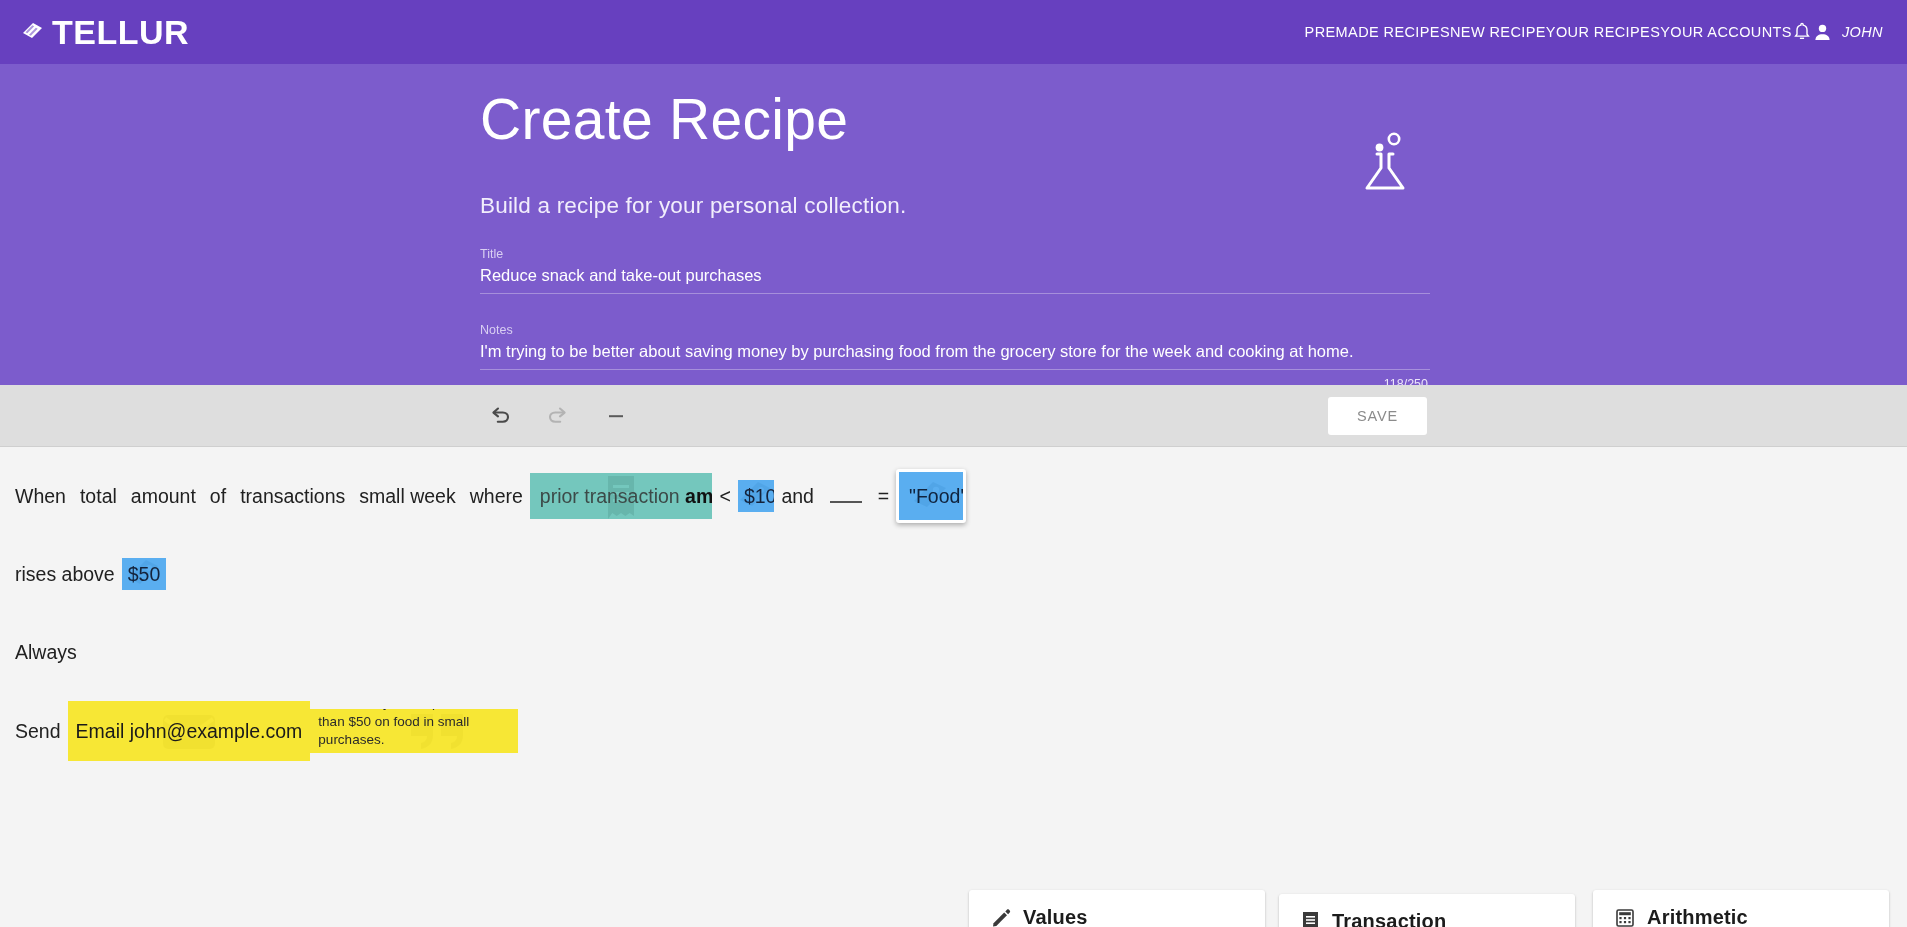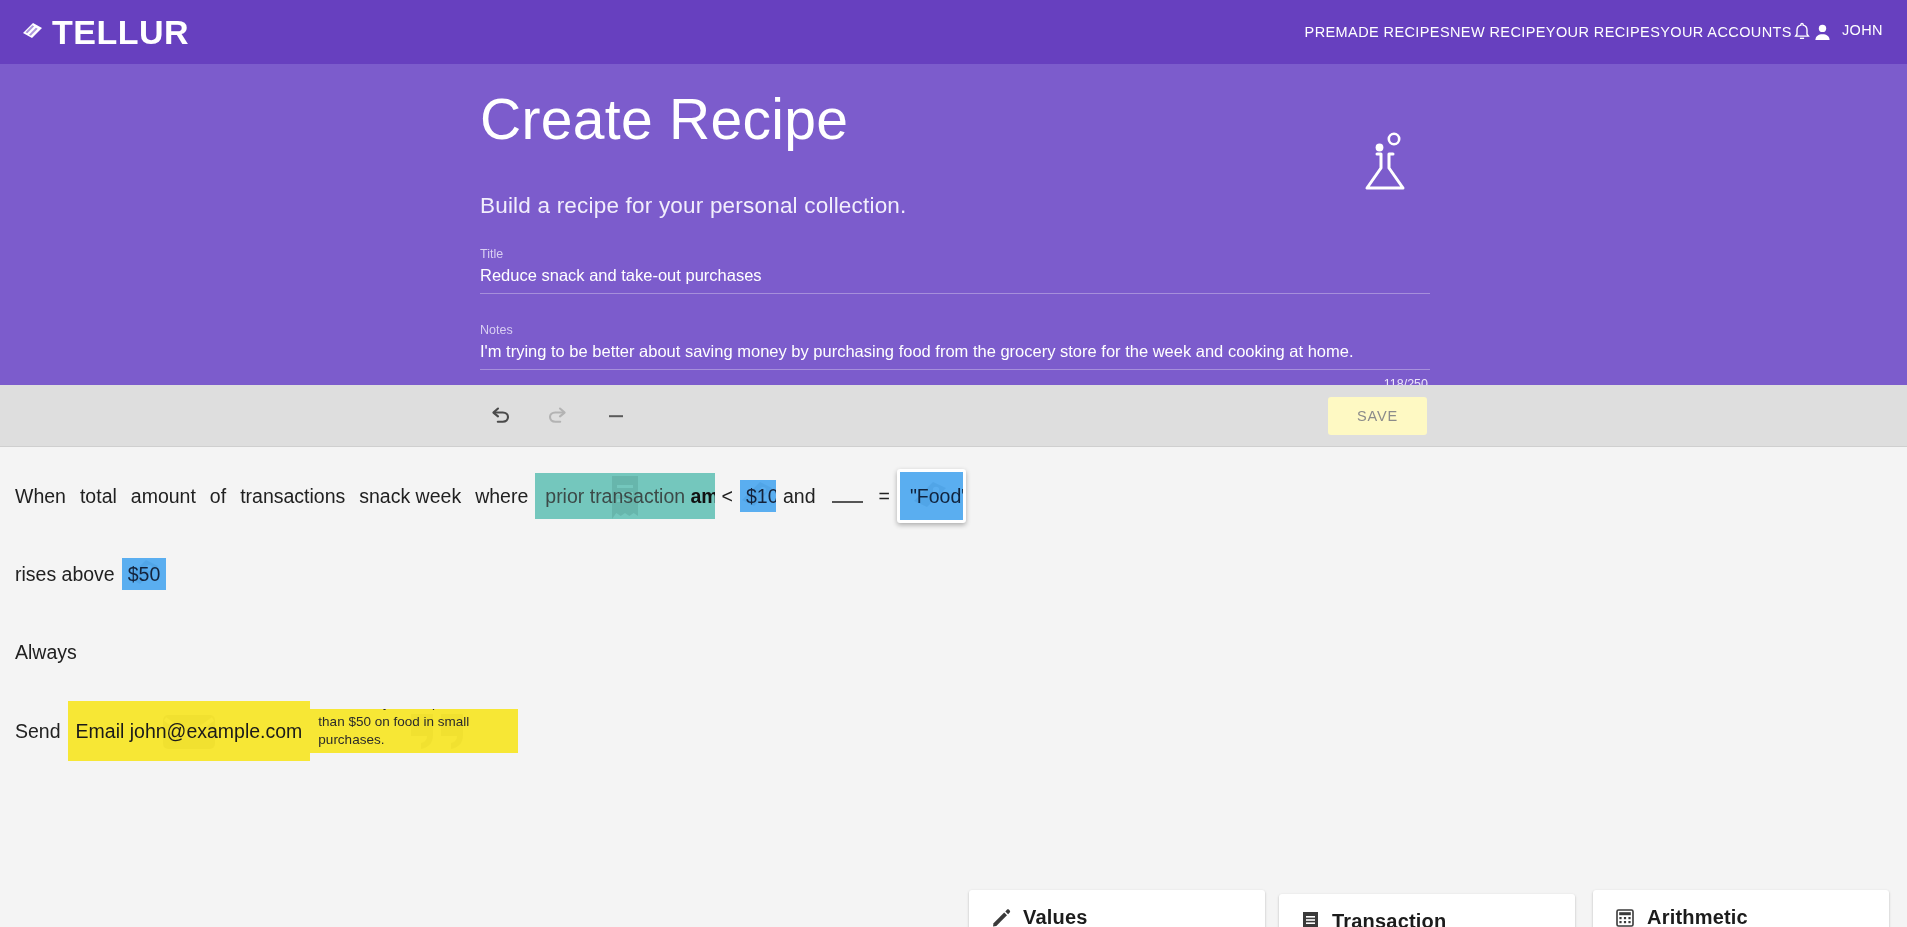--- a/index.html
+++ b/index.html
@@ -24,21 +24,21 @@
   }
   .nav-right {
     margin-left: auto; display: flex; align-items: center;
     margin-right: 24px;
   }
   .nav-link {
     color: #fff; font-size: 14.5px; letter-spacing: .4px;
     text-decoration: none; cursor: pointer; white-space: nowrap;
   }
   .nav-icon { display: flex; align-items: center; cursor: pointer; }
-  .user-chip { display: flex; gap: 9px; cursor: pointer; }
+  .user-chip { display: flex; align-items: center; gap: 9px; cursor: pointer; font-style: italic; }
   .user-name { color: #fff; font-size: 14.5px; letter-spacing: .4px; }
 
   
   .hero {
     background: #7c5ccc; height: 321px; position: relative;
     padding-left: 480px;
   }
   .hero-title {
     color: #fff; font-weight: 300; font-size: 57px; letter-spacing: .3px;
     padding-top: 24px; line-height: 1.1;
@@ -68,21 +68,21 @@
   .toolbar {
     height: 62px; background: #dedede;
     display: flex; align-items: center; position: relative;
     border-bottom: 1px solid #cfcfcf;
   }
   .tool-icons { display: flex; align-items: center; gap: 28px; margin-left: 485px; }
   .tool-btn { cursor: pointer; display: flex; align-items: center; justify-content: center;
               width: 30px; height: 30px; }
   .save-btn {
     position: absolute; left: 1328px; width: 99px; height: 38px;
-    background: #fef9c3; color: #8b8b8b; border: none; border-radius: 3px;
+    background: #ffffff; color: #8b8b8b; border: none; border-radius: 3px;
     font-size: 14.5px; letter-spacing: .9px; cursor: default;
     font-family: "Liberation Sans", sans-serif;
   }
 
   
   .main { position: relative; height: 543px; background: #f4f4f4; }
 
   .canvas { position: absolute; left: 0; top: 0; width: 966px; padding: 20px 0 0 0; }
   .line { display: flex; align-items: center; min-height: 58px; padding-left: 8px; }
   .w { padding: 0 7px; color: #212121; font-size: 19.5px; white-space: nowrap; }
@@ -226,21 +226,21 @@
 <div class="main">
 
   <div class="canvas">
 
     <div class="line">
       <span class="w">When</span>
       <span class="w">total</span>
       <span class="w">amount</span>
       <span class="w">of</span>
       <span class="w">transactions</span>
-      <span class="w">snack week</span>
+      <span class="w">small week</span>
       <span class="w">where</span>
 
       <span class="chip chip-teal">
         <span class="wm">
           <svg width="40" height="46" viewBox="0 0 40 46">
             <path d="M7 3h26v40l-4.3-3-4.3 3-4.4-3-4.3 3-4.4-3L7 46z" fill="#2f6b64"></path>
             <rect x="12" y="12" width="16" height="3" fill="#74c7bd"></rect>
             <rect x="12" y="19" width="16" height="3" fill="#74c7bd"></rect>
             <rect x="12" y="26" width="11" height="3" fill="#74c7bd"></rect>
           </svg>

